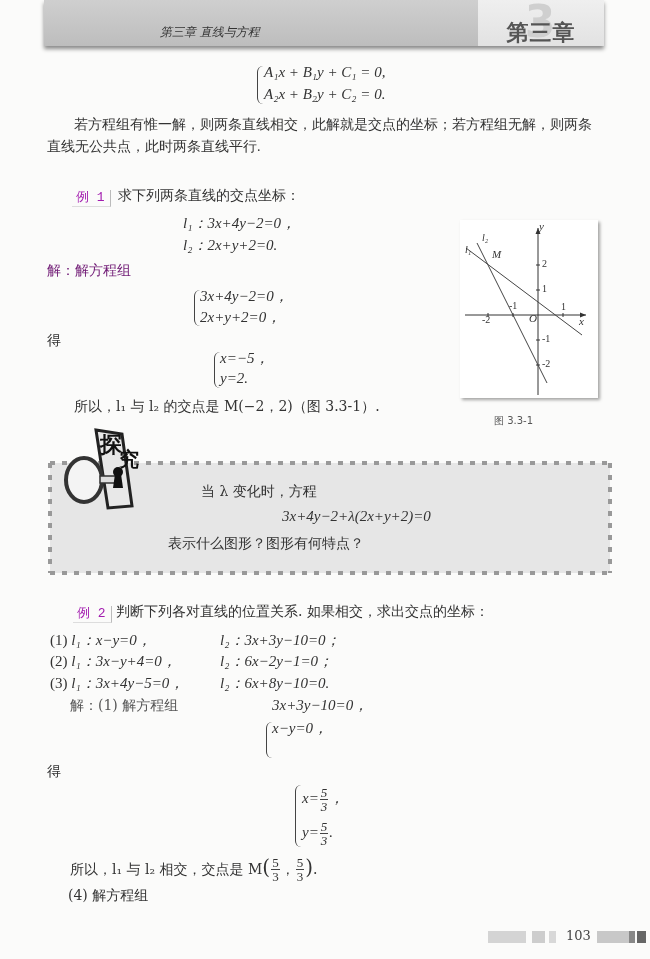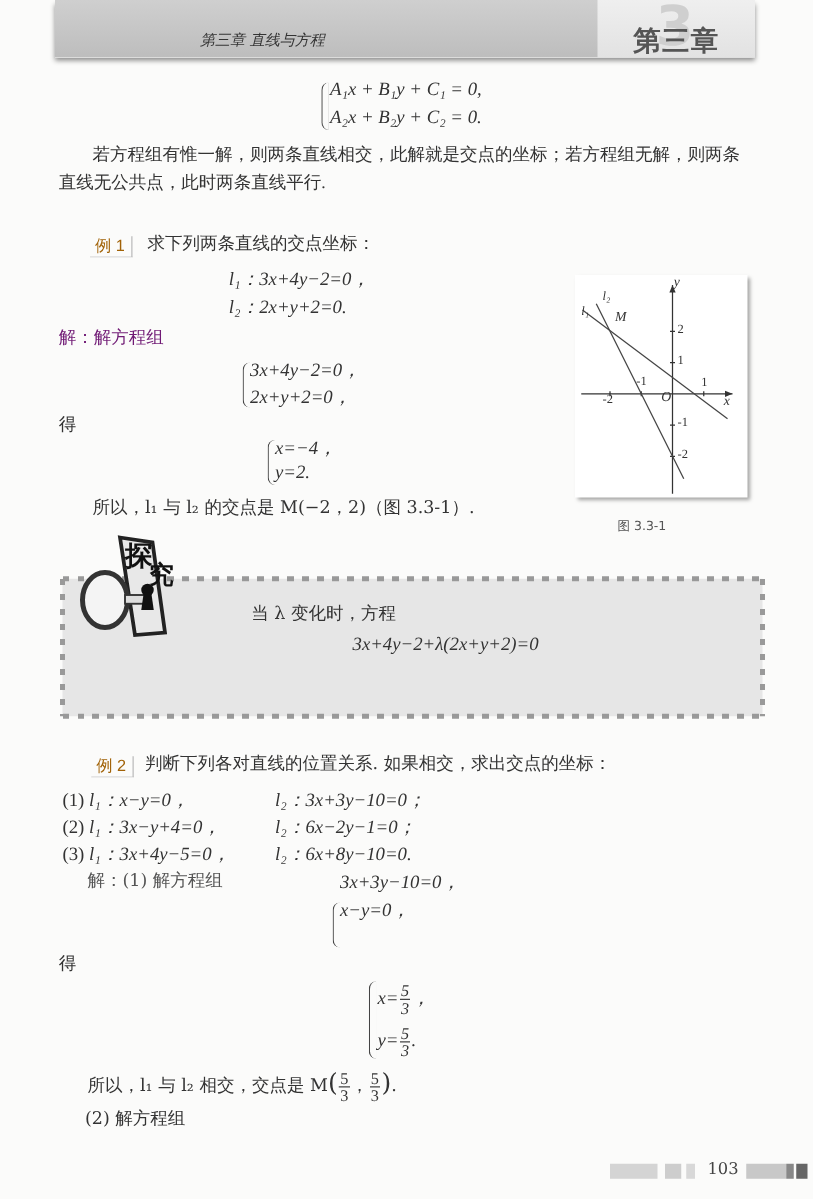--- a/index.html
+++ b/index.html
@@ -35,21 +35,21 @@
     font-family:"DejaVu Sans","Liberation Sans",sans-serif; font-style:italic;
   }
   .txt { font-size:14px; line-height:20px; white-space:nowrap; }
   .math { font-family:"Liberation Serif","DejaVu Serif",serif; font-size:15px; }
   .it { font-style:italic; }
   .brace {
     position:absolute; border-left:1px solid #444; border-top-left-radius:6px; border-bottom-left-radius:6px;
     width:5px;
   }
   .ex-label {
-    font-family:Liberation Sans, sans-serif; font-size:13px; color:#a16207;
+    font-family:Liberation Mono, monospace; font-size:13px; color:#a21caf;
     border-right:1px solid #bbb; border-bottom:1px solid #ddd; padding:0 5px 1px 4px;
   }
   
   .explore {
     left:50px; top:463px; width:560px; height:110px;
     background:#e6e6e6;
   }
   .dash-h { position:absolute; height:4px; background-image:repeating-linear-gradient(90deg,#999 0 5px,transparent 5px 12px); }
   .dash-v { position:absolute; width:4px; background-image:repeating-linear-gradient(180deg,#999 0 5px,transparent 5px 12px); }
   .frac { display:inline-block; vertical-align:middle; text-align:center; font-size:13px; line-height:13px; margin:0 1px; }
@@ -86,21 +86,21 @@
 </div>
 <div class="abs txt" style="left:47px;top:260px;color:#701a75;">解：解方程组</div>
 
 <div class="brace" style="left:194px;top:290px;height:36px;"></div>
 <div class="abs math it" style="left:200px;top:287px;">3x+4y−2=0，</div>
 <div class="abs math it" style="left:200px;top:308px;">2x+y+2=0，</div>
 
 <div class="abs txt" style="left:47px;top:330px;">得</div>
 
 <div class="brace" style="left:214px;top:352px;height:36px;"></div>
-<div class="abs math it" style="left:220px;top:349px;">x=−4，</div>
+<div class="abs math it" style="left:220px;top:349px;">x=−5，</div>
 <div class="abs math it" style="left:220px;top:370px;">y=2.</div>
 
 <div class="abs txt" style="left:74px;top:396px;">所以，l₁ 与 l₂ 的交点是 M(−2，2)（图 3.3-1）.</div>
 
 <div class="abs graph-card">
   <svg width="138" height="178" viewBox="460 220 138 178">
 
     <line x1="465" y1="315" x2="586" y2="315" stroke="#333" stroke-width="1"></line>
     <polygon points="586,315 580,312.5 580,317.5" fill="#333"></polygon>
     <line x1="538" y1="395" x2="538" y2="228" stroke="#333" stroke-width="1"></line>
@@ -134,20 +134,21 @@
 </div>
 <div class="abs" style="left:494px;top:414px;font-size:10px;color:#555;font-family:'DejaVu Sans',sans-serif;">图 3.3-1</div>
 
 <div class="abs explore">
   <div class="dash-h" style="left:0;top:-2px;width:560px;"></div>
   <div class="dash-h" style="left:0;top:108px;width:560px;"></div>
   <div class="dash-v" style="left:-2px;top:0;height:110px;"></div>
   <div class="dash-v" style="left:558px;top:0;height:110px;"></div>
   <div class="abs txt" style="left:151px;top:18px;">当 λ 变化时，方程</div>
   <div class="abs math it" style="left:232px;top:45px;">3x+4y−2+λ(2x+y+2)=0</div>
+  <div class="abs txt" style="left:118px;top:70px;">表示什么图形？图形有何特点？</div>
 </div>
 
 <div class="abs" style="left:62px;top:428px;width:90px;height:90px;">
   <svg width="90" height="90">
     <polygon points="34,2 60,6 70,78 46,80" fill="#e8e8e8" stroke="#222" stroke-width="3"></polygon>
     <ellipse cx="22" cy="52" rx="18" ry="22" fill="#f4f4f4" stroke="#333" stroke-width="4"></ellipse>
     <rect x="38" y="48" width="18" height="7" fill="#ddd" stroke="#333" stroke-width="1.5"></rect>
     <circle cx="56" cy="44" r="5" fill="#111"></circle>
     <polygon points="53,46 59,46 61,60 51,60" fill="#111"></polygon>
   </svg>
@@ -190,21 +191,21 @@
 <div class="abs math it" style="left:302px;top:786px;">
   <span>x=</span><span class="frac"><span class="n">5</span><span class="d">3</span></span><span>，</span>
 </div>
 <div class="abs math it" style="left:302px;top:820px;">
   <span>y=</span><span class="frac"><span class="n">5</span><span class="d">3</span></span><span>.</span>
 </div>
 
 <div class="abs txt" style="left:70px;top:856px;">
   <span>所以，l₁ 与 l₂ 相交，交点是 M</span><span style="font-size:20px;">(</span><span class="frac math"><span class="n">5</span><span class="d">3</span></span>，<span class="frac math"><span class="n">5</span><span class="d">3</span></span><span style="font-size:20px;">)</span><span>.</span>
 </div>
-<div class="abs txt" style="left:68px;top:885px;">(2) 解方程组</div>
+<div class="abs txt" style="left:68px;top:885px;">(4) 解方程组</div>
 
 <div class="footer-block" style="left:488px;width:38px;background:#d4d4d4;"></div>
 <div class="footer-block" style="left:532px;width:13px;background:#cdcdcd;"></div>
 <div class="footer-block" style="left:549px;width:7px;background:#d8d8d8;"></div>
 <div class="abs" style="left:566px;top:928px;font-size:13px;color:#444;">103</div>
 <div class="footer-block" style="left:597px;width:32px;background:#c8c8c8;"></div>
 <div class="footer-block" style="left:629px;width:6px;background:#888;"></div>
 <div class="footer-block" style="left:637px;width:9px;background:#666;"></div>
 
 </body></html>

